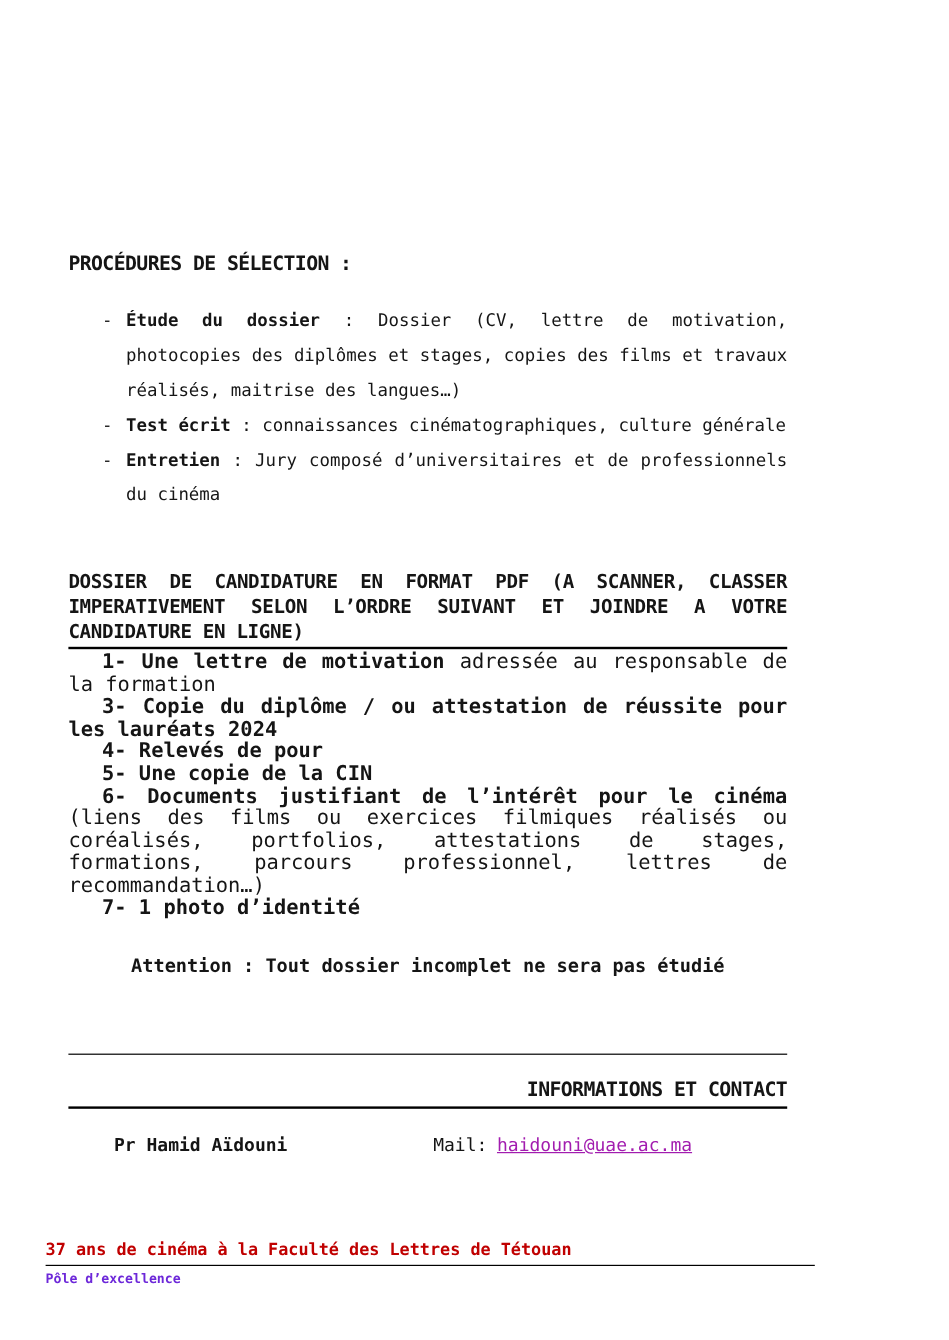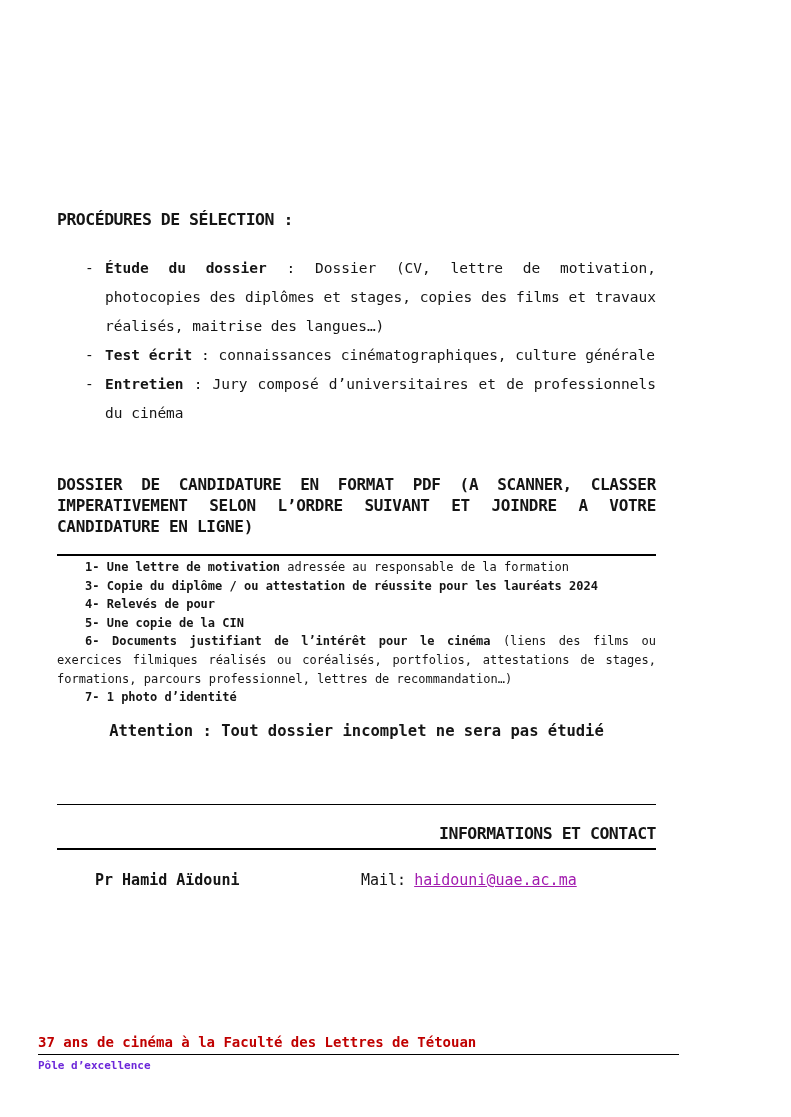--- a/index.html
+++ b/index.html
@@ -42,37 +42,37 @@
   }
   .b { font-weight: bold; }
   
   .dossier-title {
     font-size: 16px;
     font-weight: bold;
     line-height: 21px;
     text-align: justify;
     letter-spacing: -0.3px;
     margin: 0;
-    padding-bottom: 17px;
+    padding-bottom: 2px;
     border-bottom: 2px solid #000000;
   }
   .dossier-title::after { 
     content: "";
   }
   
   .doc-list { margin: 2px 0 0 0; }
   .doc-item {
-    font-size: 12px;
+    font-size: 17px;
     line-height: 18.6px;
     text-align: justify;
     text-indent: 28px;
     margin: 0;
   }
   .warning {
-    margin-top: 13px;
+    margin-top: 28px;
     font-size: 15.5px;
     font-weight: bold;
     text-align: center;
     line-height: 22px;
   }
   .sep-rule {
     margin-top: 62px;
     border: none;
     border-top: 1.5px solid #000000;
     height: 0;

